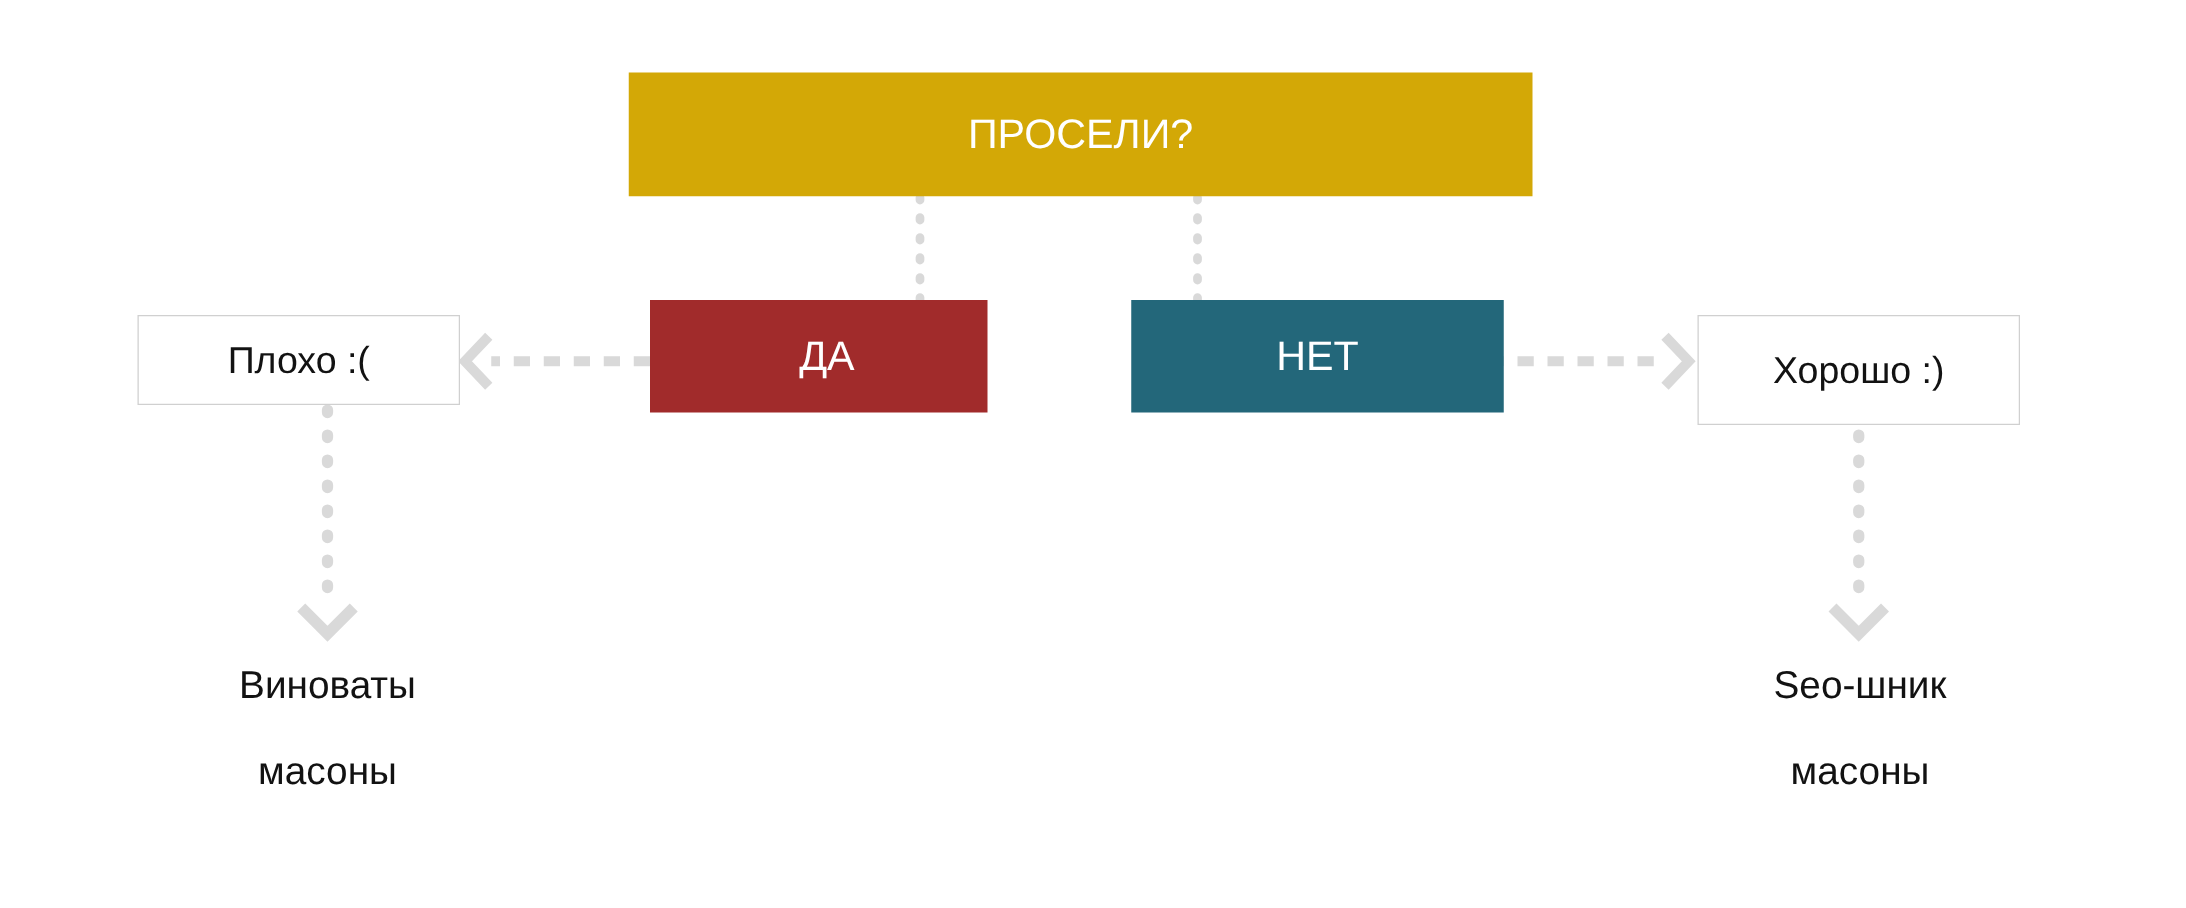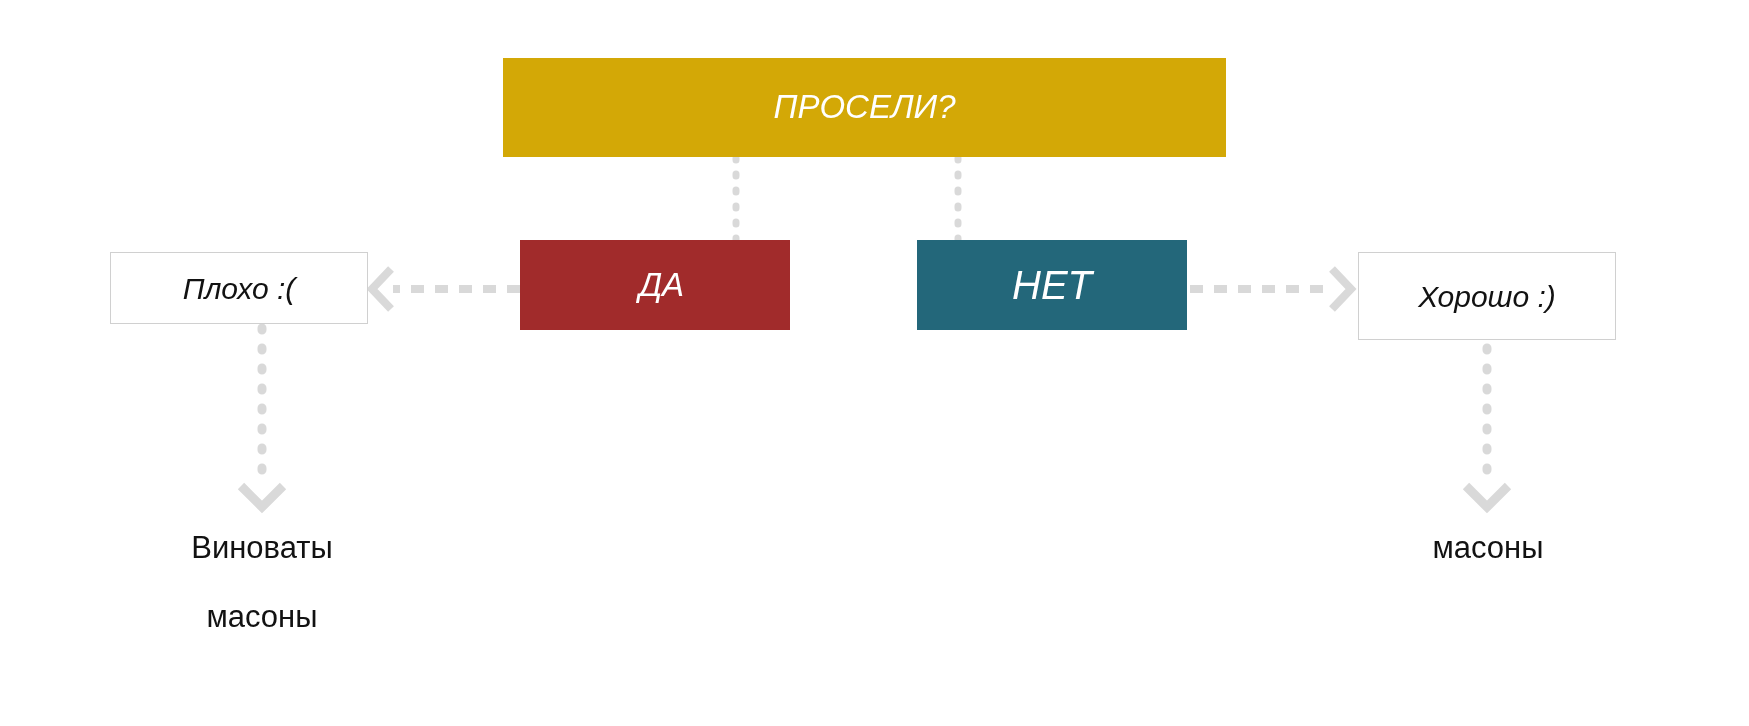--- a/index.html
+++ b/index.html
@@ -21,21 +21,20 @@
 
   
   .node {
     position: absolute;
     box-sizing: border-box;
     display: flex;
     align-items: center;
     justify-content: center;
     text-align: center;
     line-height: 1.1;
-    font-style: italic;
   }
 
   .node-question {
     left: 503px;
     top: 58px;
     width: 723px;
     height: 99px;
     background: #D3A806;
     color: #ffffff;
     font-size: 33px;
@@ -50,27 +49,26 @@
     background: #A12B2B;
     color: #ffffff;
     font-size: 33px;
     font-weight: 400;
     padding-left: 13px;
   }
 
   .node-no {
     left: 905px;
     top: 240px;
-    width: 270px;
+    width: 298px;
     height: 90px;
     background: #23677A;
     color: #ffffff;
-    font-size: 40px;
+    font-size: 33px;
     font-weight: 400;
-    margin-left: 12px;
   }
 
   .node-plain {
     background: #ffffff;
     border: 1px solid #D0D0D0;
     color: #121212;
     font-size: 30px;
     font-weight: 400;
   }
 
@@ -169,16 +167,17 @@
   <div class="node node-plain node-good">
     <span>Хорошо :)</span>
   </div>
 
   <div class="caption caption-masons">
     <span class="ln">Виноваты</span>
     <span class="ln">масоны</span>
   </div>
 
   <div class="caption caption-seo">
+    <span class="ln">Seo-шник</span>
     <span class="ln">масоны</span>
   </div>
 
 </div>
 
 </body></html>

